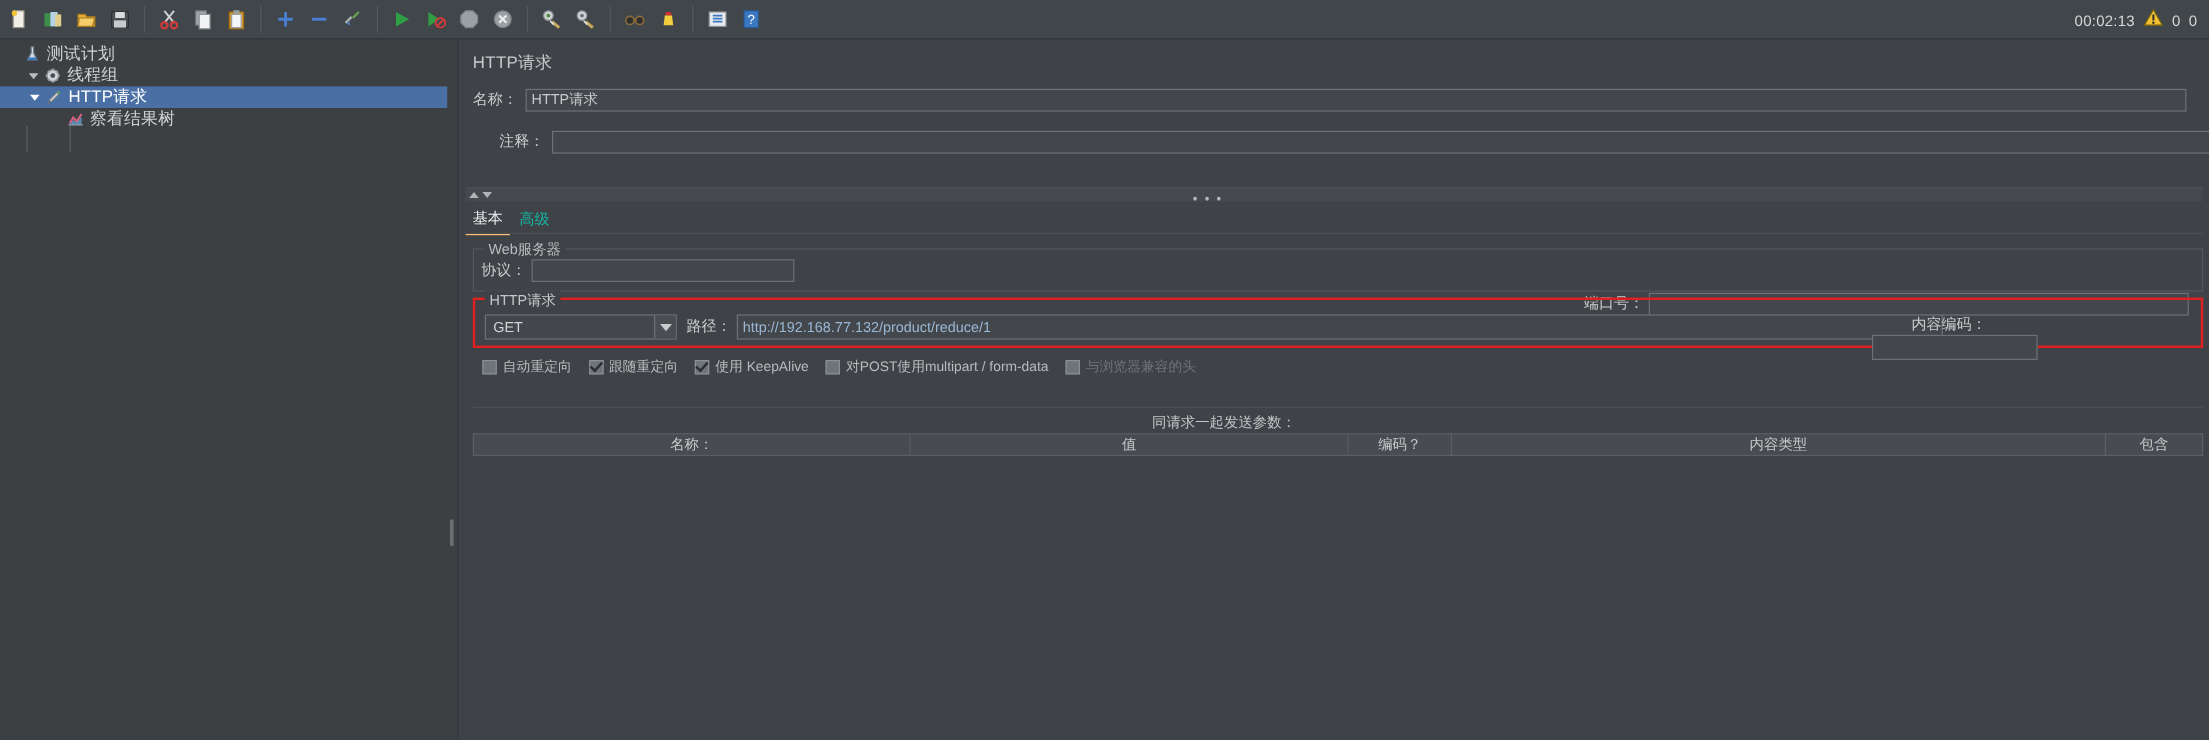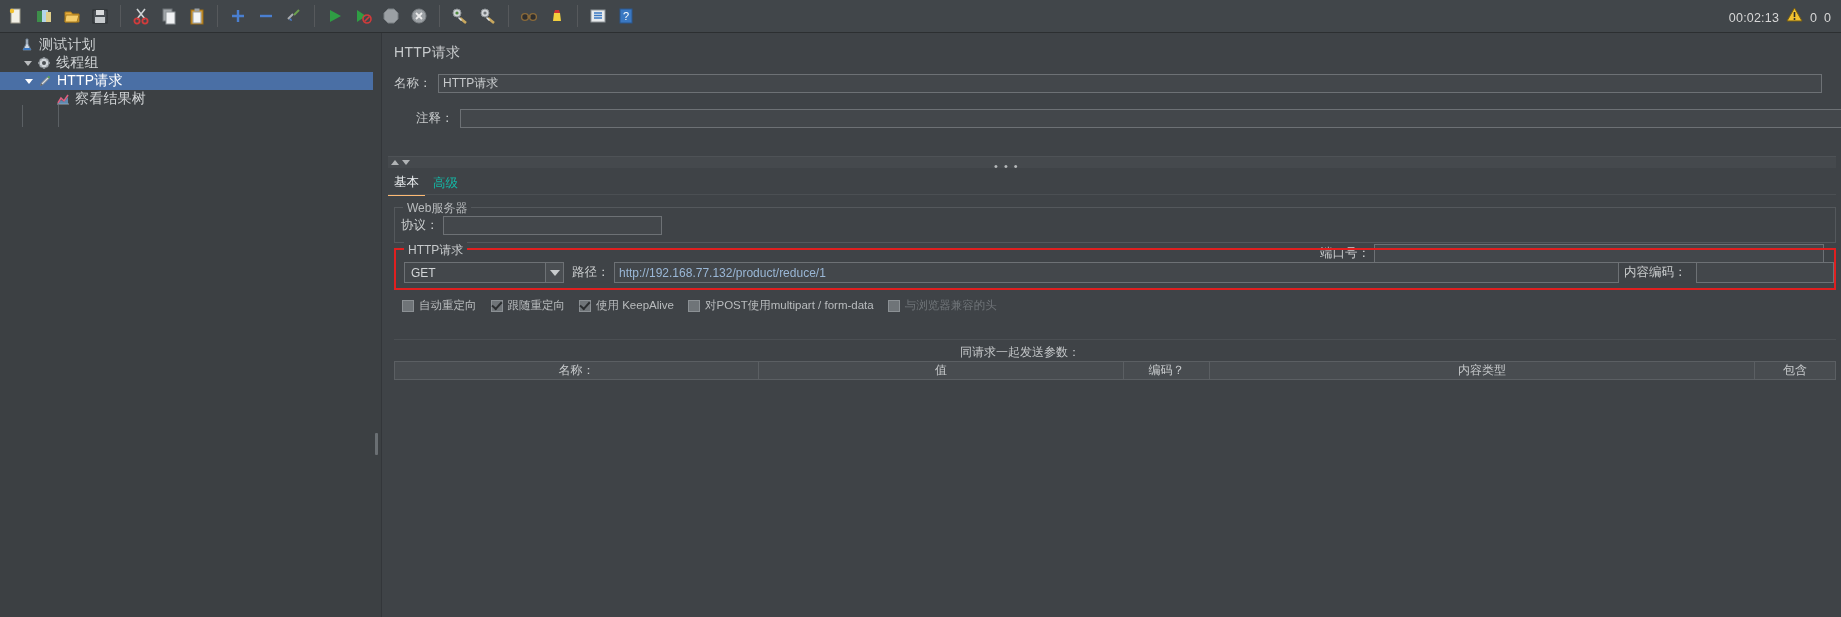--- a/index.html
+++ b/index.html
@@ -444,21 +444,21 @@
         <span class="arrowbox">
             <span class="arrow"></span>
           </span>
       </div>
 
       <div class="field-row" style="left:176px; top:12px;">
         <span class="flabel" style="width:42px;">路径：</span>
         <span class="tinput" style="width:1005px; height:21px; color:#9ab7d6;">http://192.168.77.132/product/reduce/1</span>
       </div>
 
-      <div class="field-row" style="left:1228px; top:12px;">
+      <div class="field-row" style="left:1164px; top:12px;flex-direction:column;">
         <span class="flabel" style="width:72px;">内容编码：</span>
         <span class="tinput" style="width:138px; height:21px;"></span>
       </div>
     </div>
 
     <div class="cbrow" style="left:20px; top:225px; margin-top:40px;">
       <div class="cbitem">
         <span class="cbox"></span>
         <span class="cblabel">自动重定向</span>
       </div>

